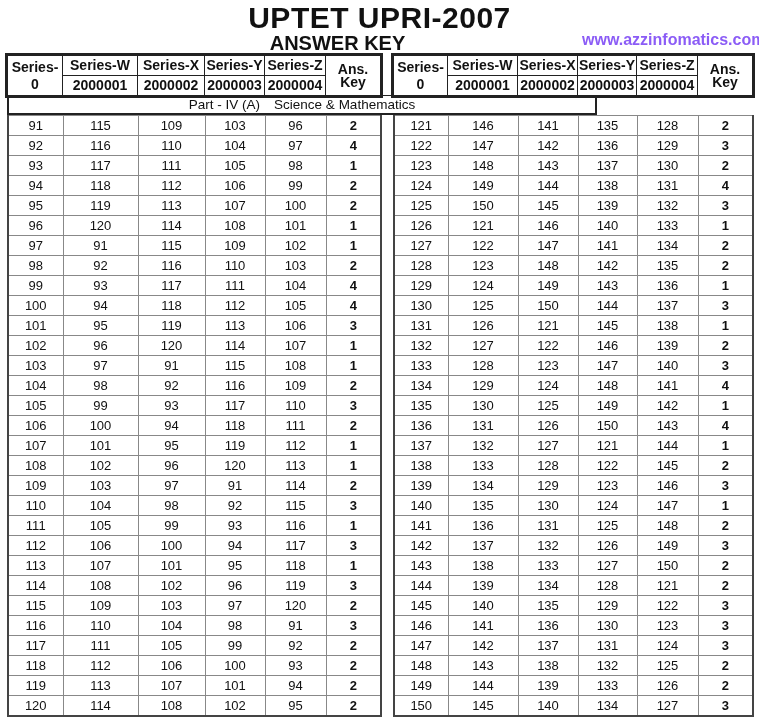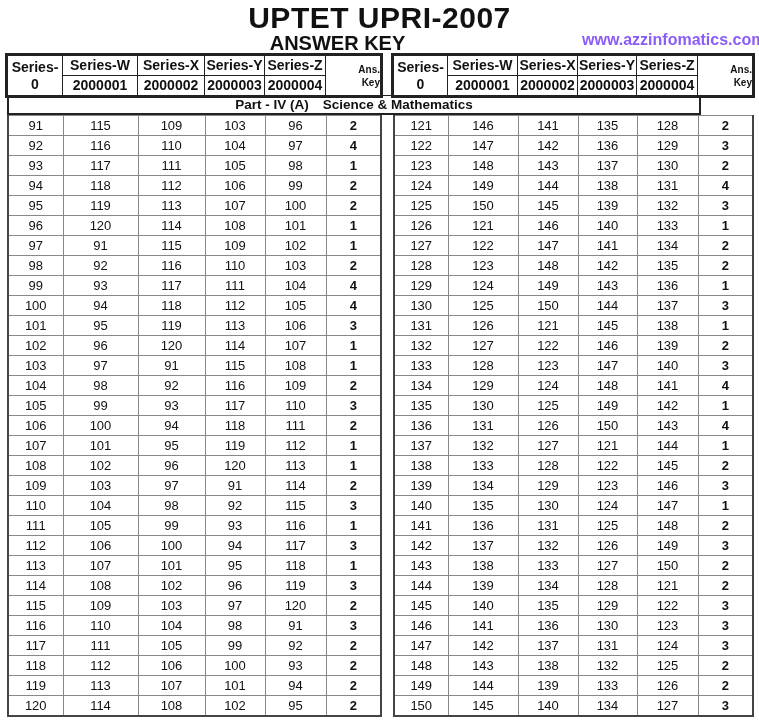--- a/index.html
+++ b/index.html
@@ -3,24 +3,24 @@
 <meta charset="utf-8">
 <style>
   html,body{margin:0;padding:0;background:#fff;}
   body{width:759px;height:726px;position:relative;font-family:"Liberation Sans",sans-serif;color:#111;overflow:hidden;}
   .title{position:absolute;left:0;width:759px;top:2px;text-align:center;font-weight:bold;font-size:30px;letter-spacing:0.5px;line-height:32px;}
   .subtitle{position:absolute;left:0;width:675px;top:32px;text-align:center;font-weight:bold;font-size:20px;line-height:22px;}
   .website{position:absolute;left:582px;top:31px;font-size:16px;font-weight:bold;color:#8b5cf6;}
   table{border-collapse:collapse;position:absolute;table-layout:fixed;}
   td,th{border:1px solid #888;text-align:center;padding:0;font-size:13px;height:19px;line-height:19px;}
   th{font-weight:bold;border:1.5px solid #222;font-size:14px;height:19px;line-height:19px;}
-  th.ans{font-size:10px;line-height:13px;text-align:right;}
+  th.ans{font-size:14px;line-height:13px;}
   td.ans{font-weight:bold;}
   .outer{outline:2px solid #222;}
-  .part-row{position:absolute;left:7px;width:694px;top:95px;height:20px;border:2px solid #222;border-top:1.5px solid #222;box-sizing:border-box;font-weight:bold;font-size:13.5px;line-height:17px;text-align:center;}
+  .part-row{position:absolute;left:7px;width:590px;top:95px;height:20px;border:2px solid #222;border-top:1.5px solid #222;box-sizing:border-box;font-weight:normal;font-size:13.5px;line-height:17px;text-align:center;}
   .part-row span{display:inline-block;}
   .part-row .gap{width:14px;}
 </style>
 </head>
 <body>
 
 <div class="title">UPTET UPRI-2007</div>
 <div class="subtitle">ANSWER KEY</div>
 <div class="website">www.azzinfomatics.com</div>
 

